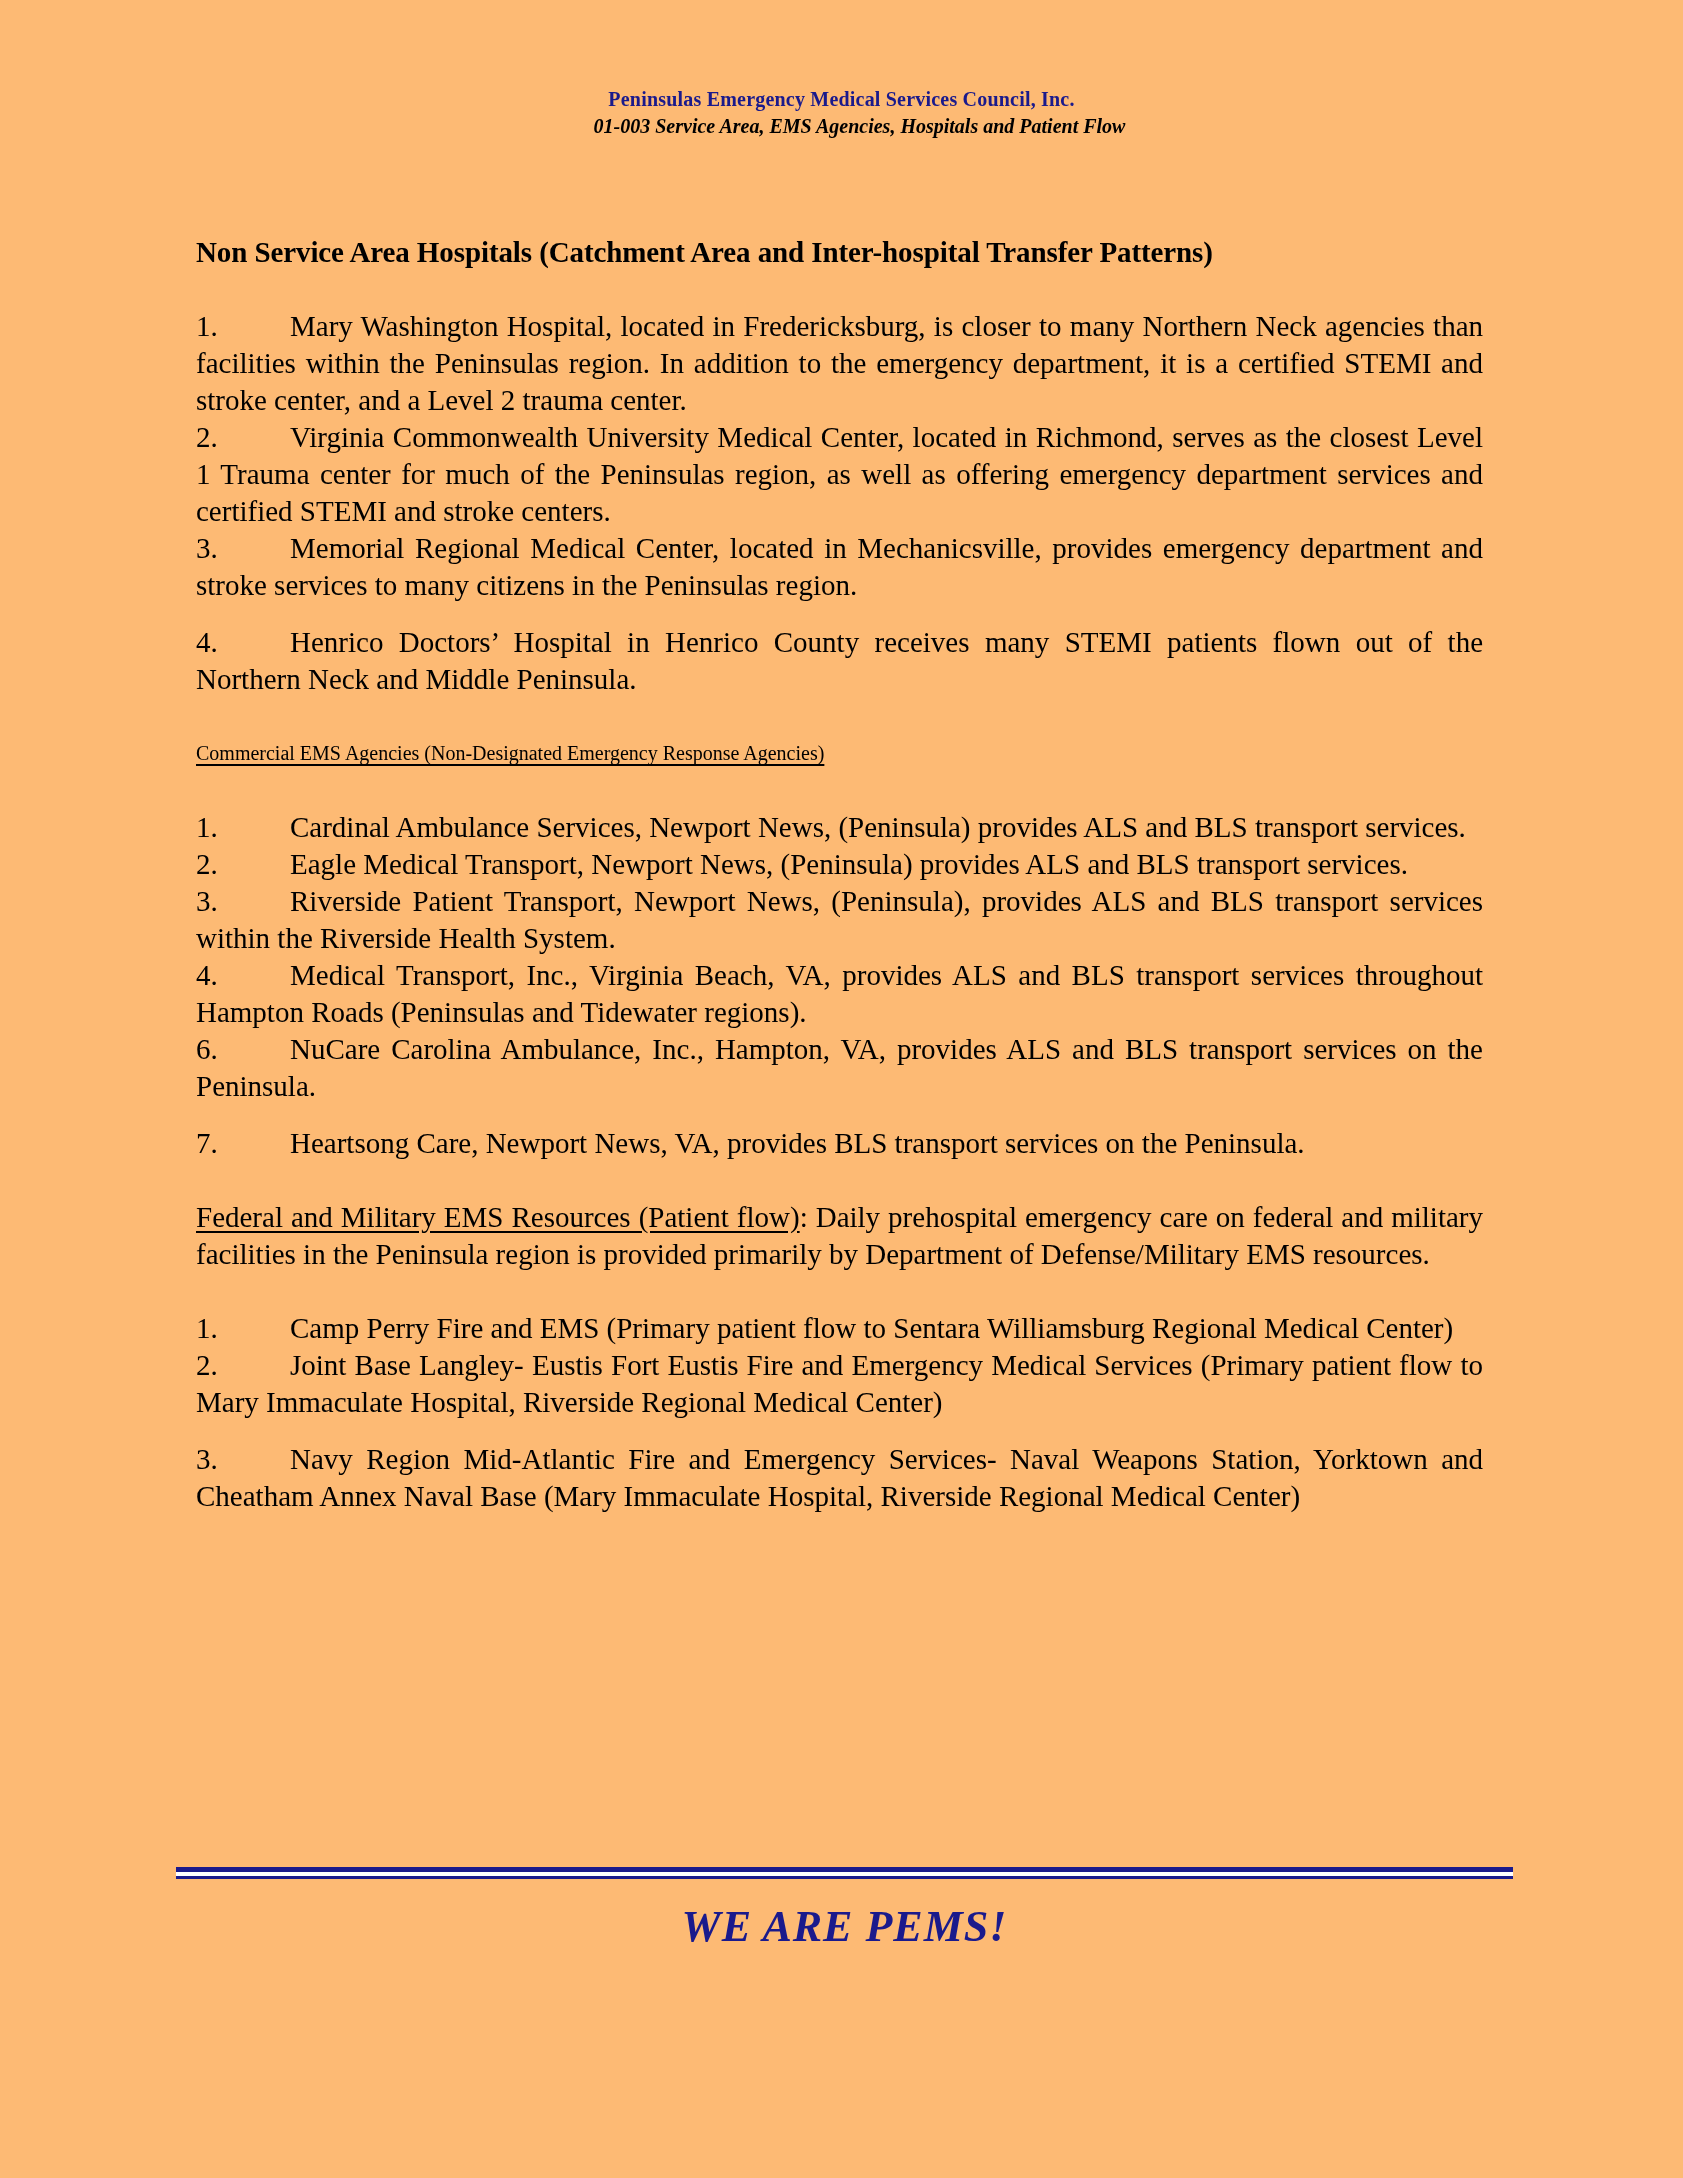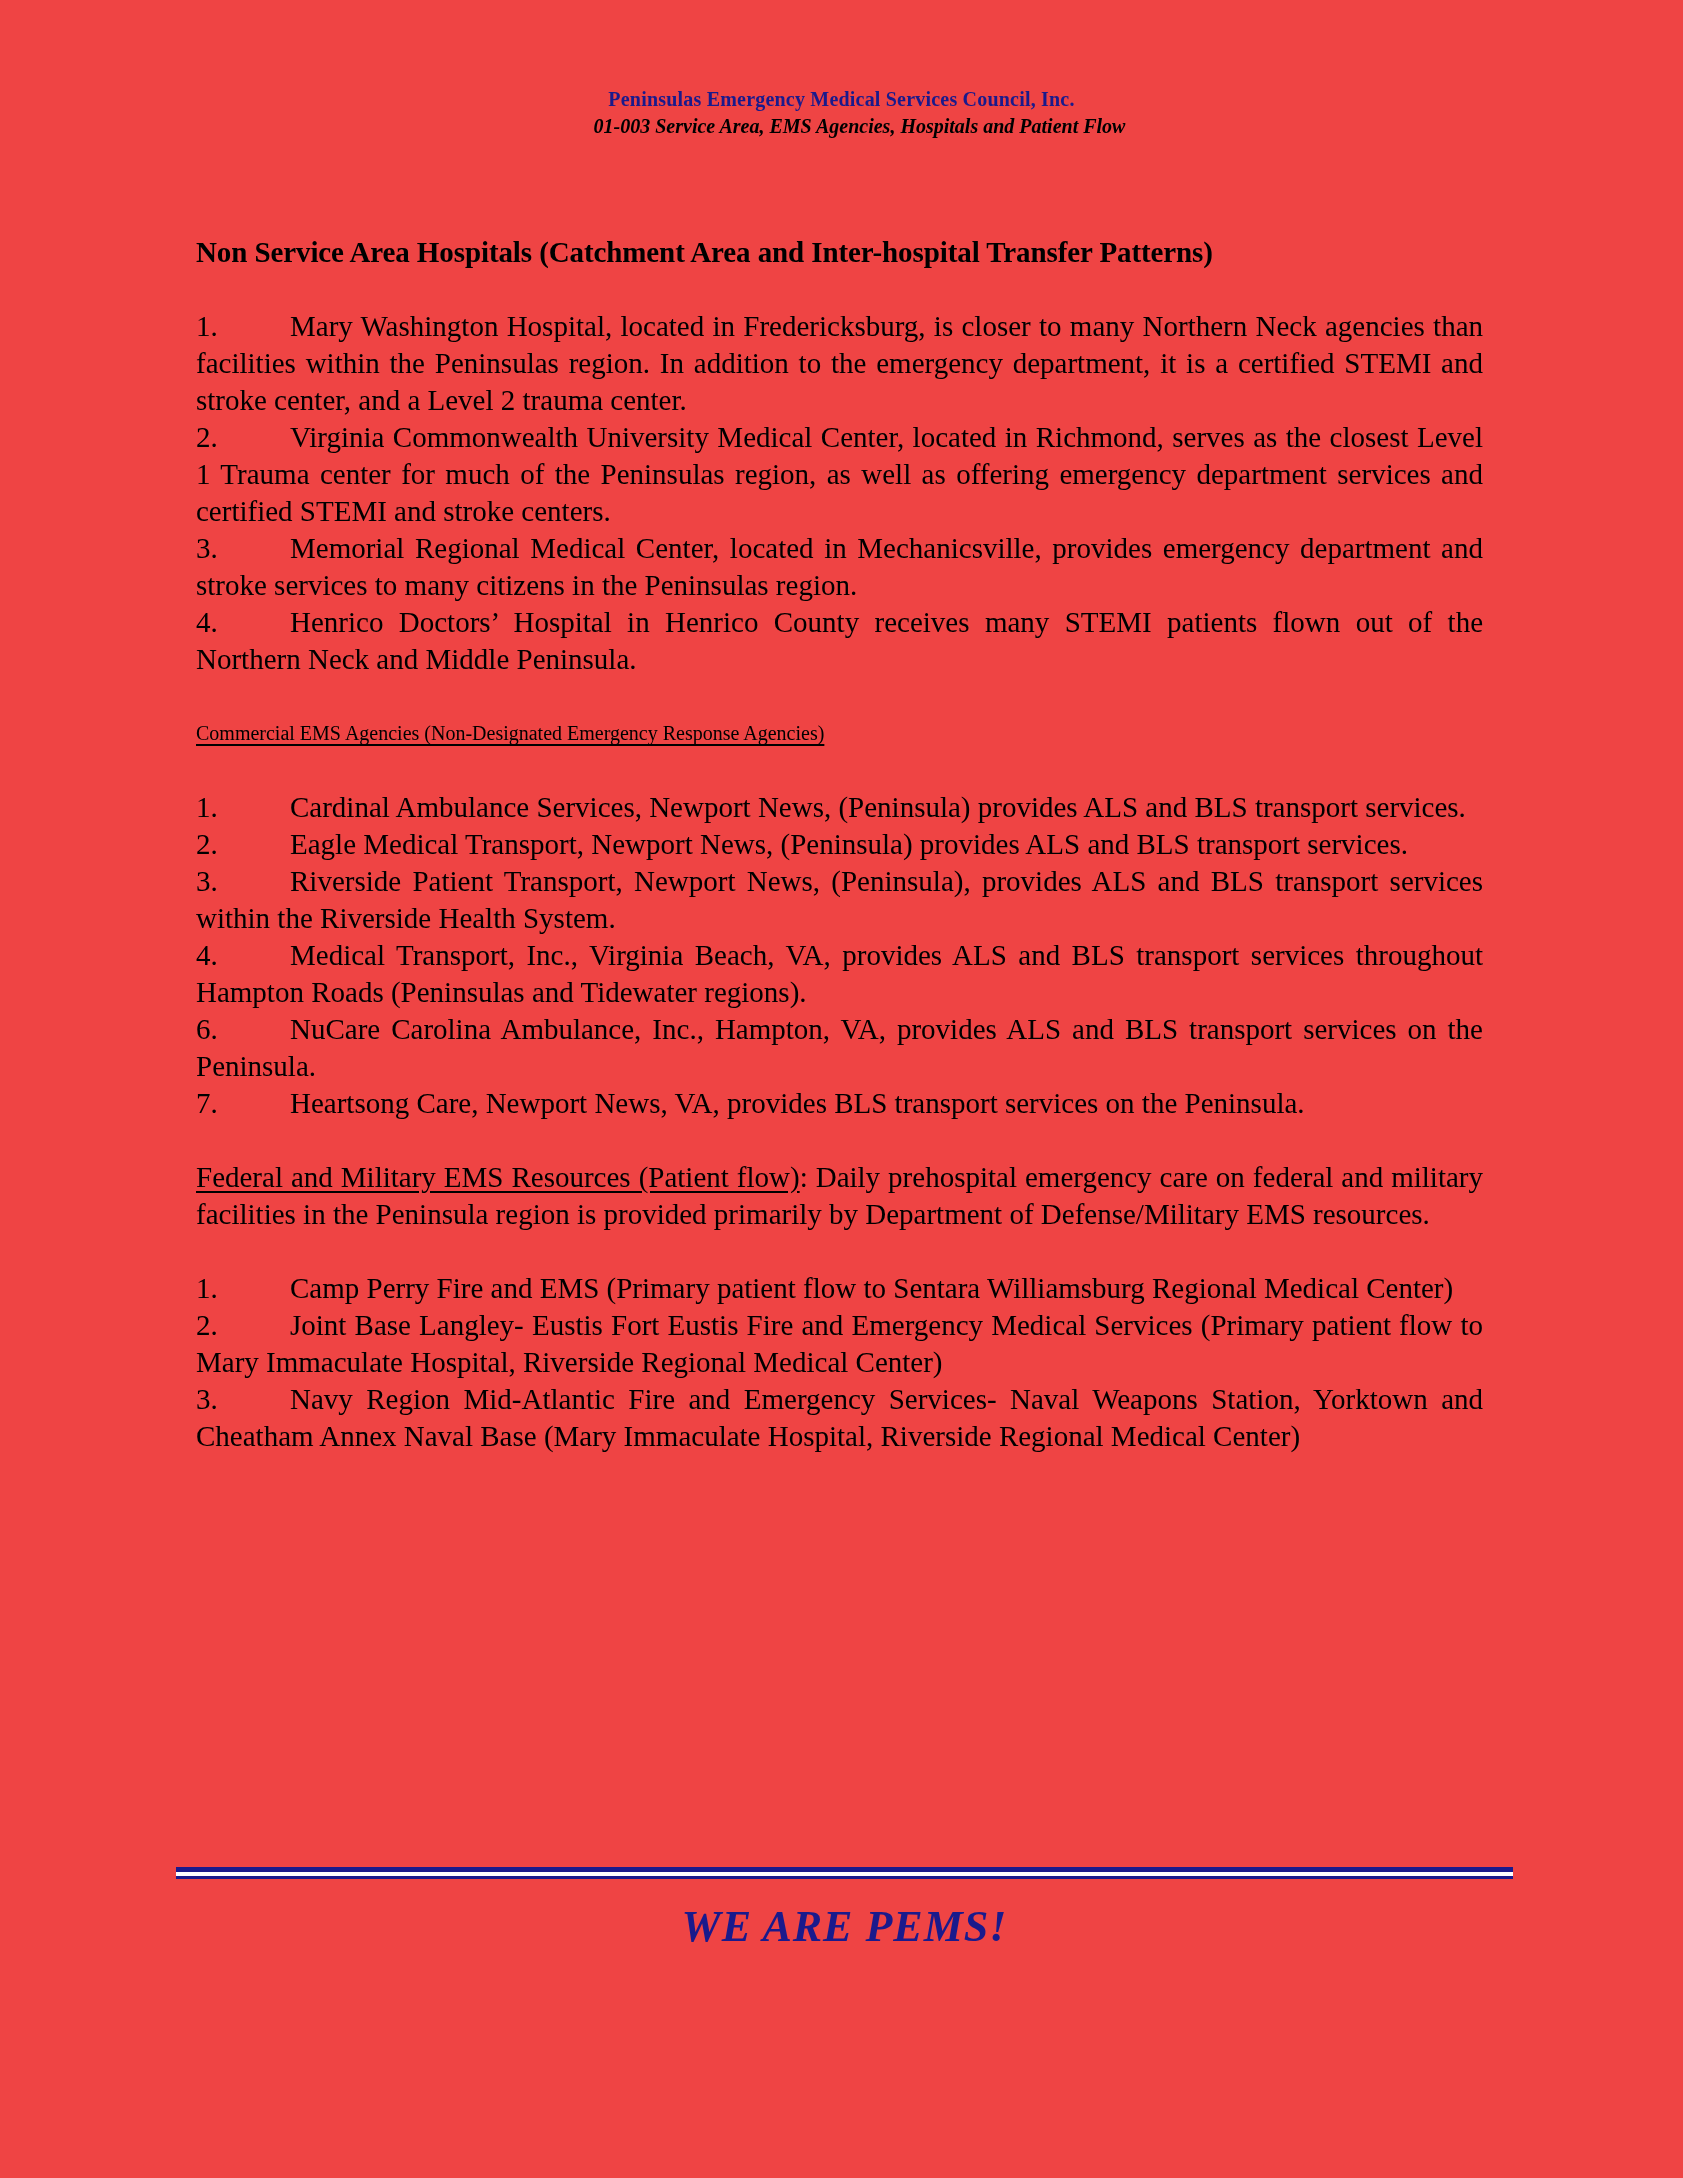--- a/index.html
+++ b/index.html
@@ -4,21 +4,21 @@
 <style>
   html, body {
     margin: 0;
     padding: 0;
     background: #ffffff;
   }
   .page {
     position: relative;
     width: 1683px;
     height: 2178px;
-    background: #ef4444;
+    background: #fdba74;
     margin: 0 auto;
     font-family: "Liberation Serif", "DejaVu Serif", serif;
     color: #000000;
     overflow: hidden;
   }
 
   
   .doc-header {
     position: absolute;
     top: 87px;
@@ -83,20 +83,21 @@
     margin: 0;
   }
   p.item {
     margin: 0;
     text-indent: 0;
     text-align: justify;
     text-justify: inter-word;
   }
   p.item:last-child {
     text-align: justify;
+    margin-top: 20px;
   }
   p.item .num {
     display: inline-block;
     width: 94px;
   }
   
 
   p.flow-para {
     margin: 0;
     text-align: justify;

